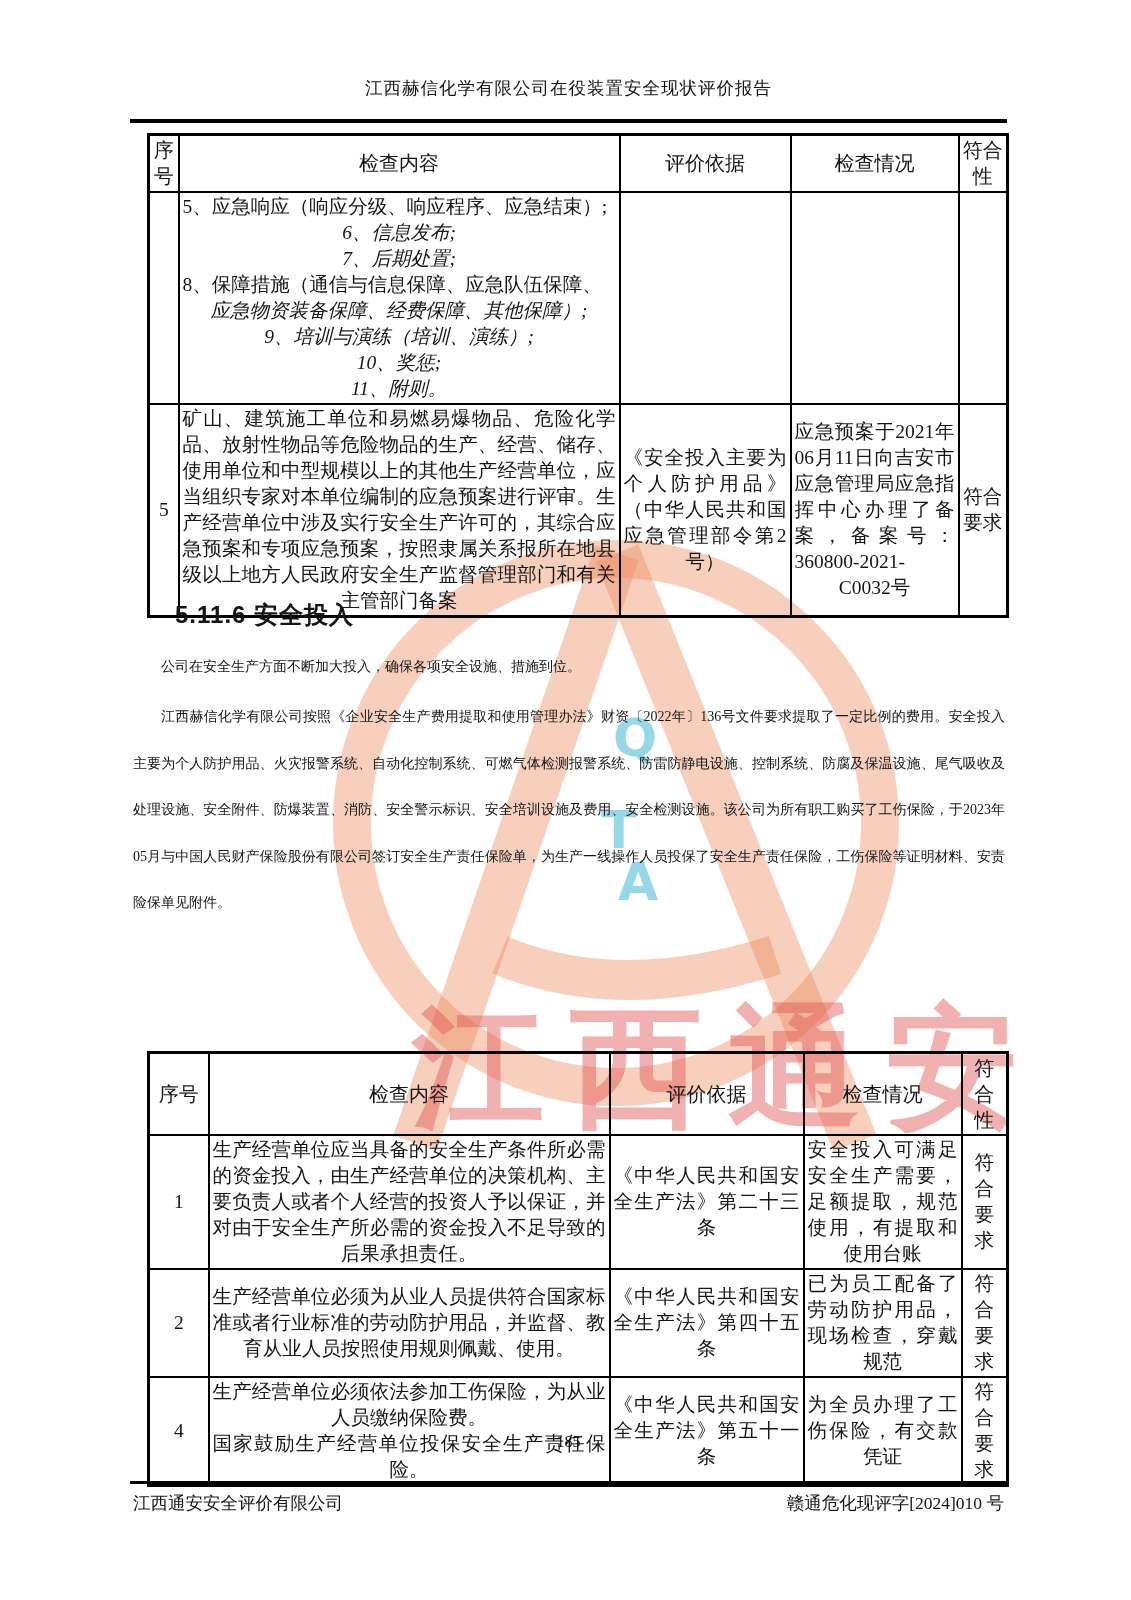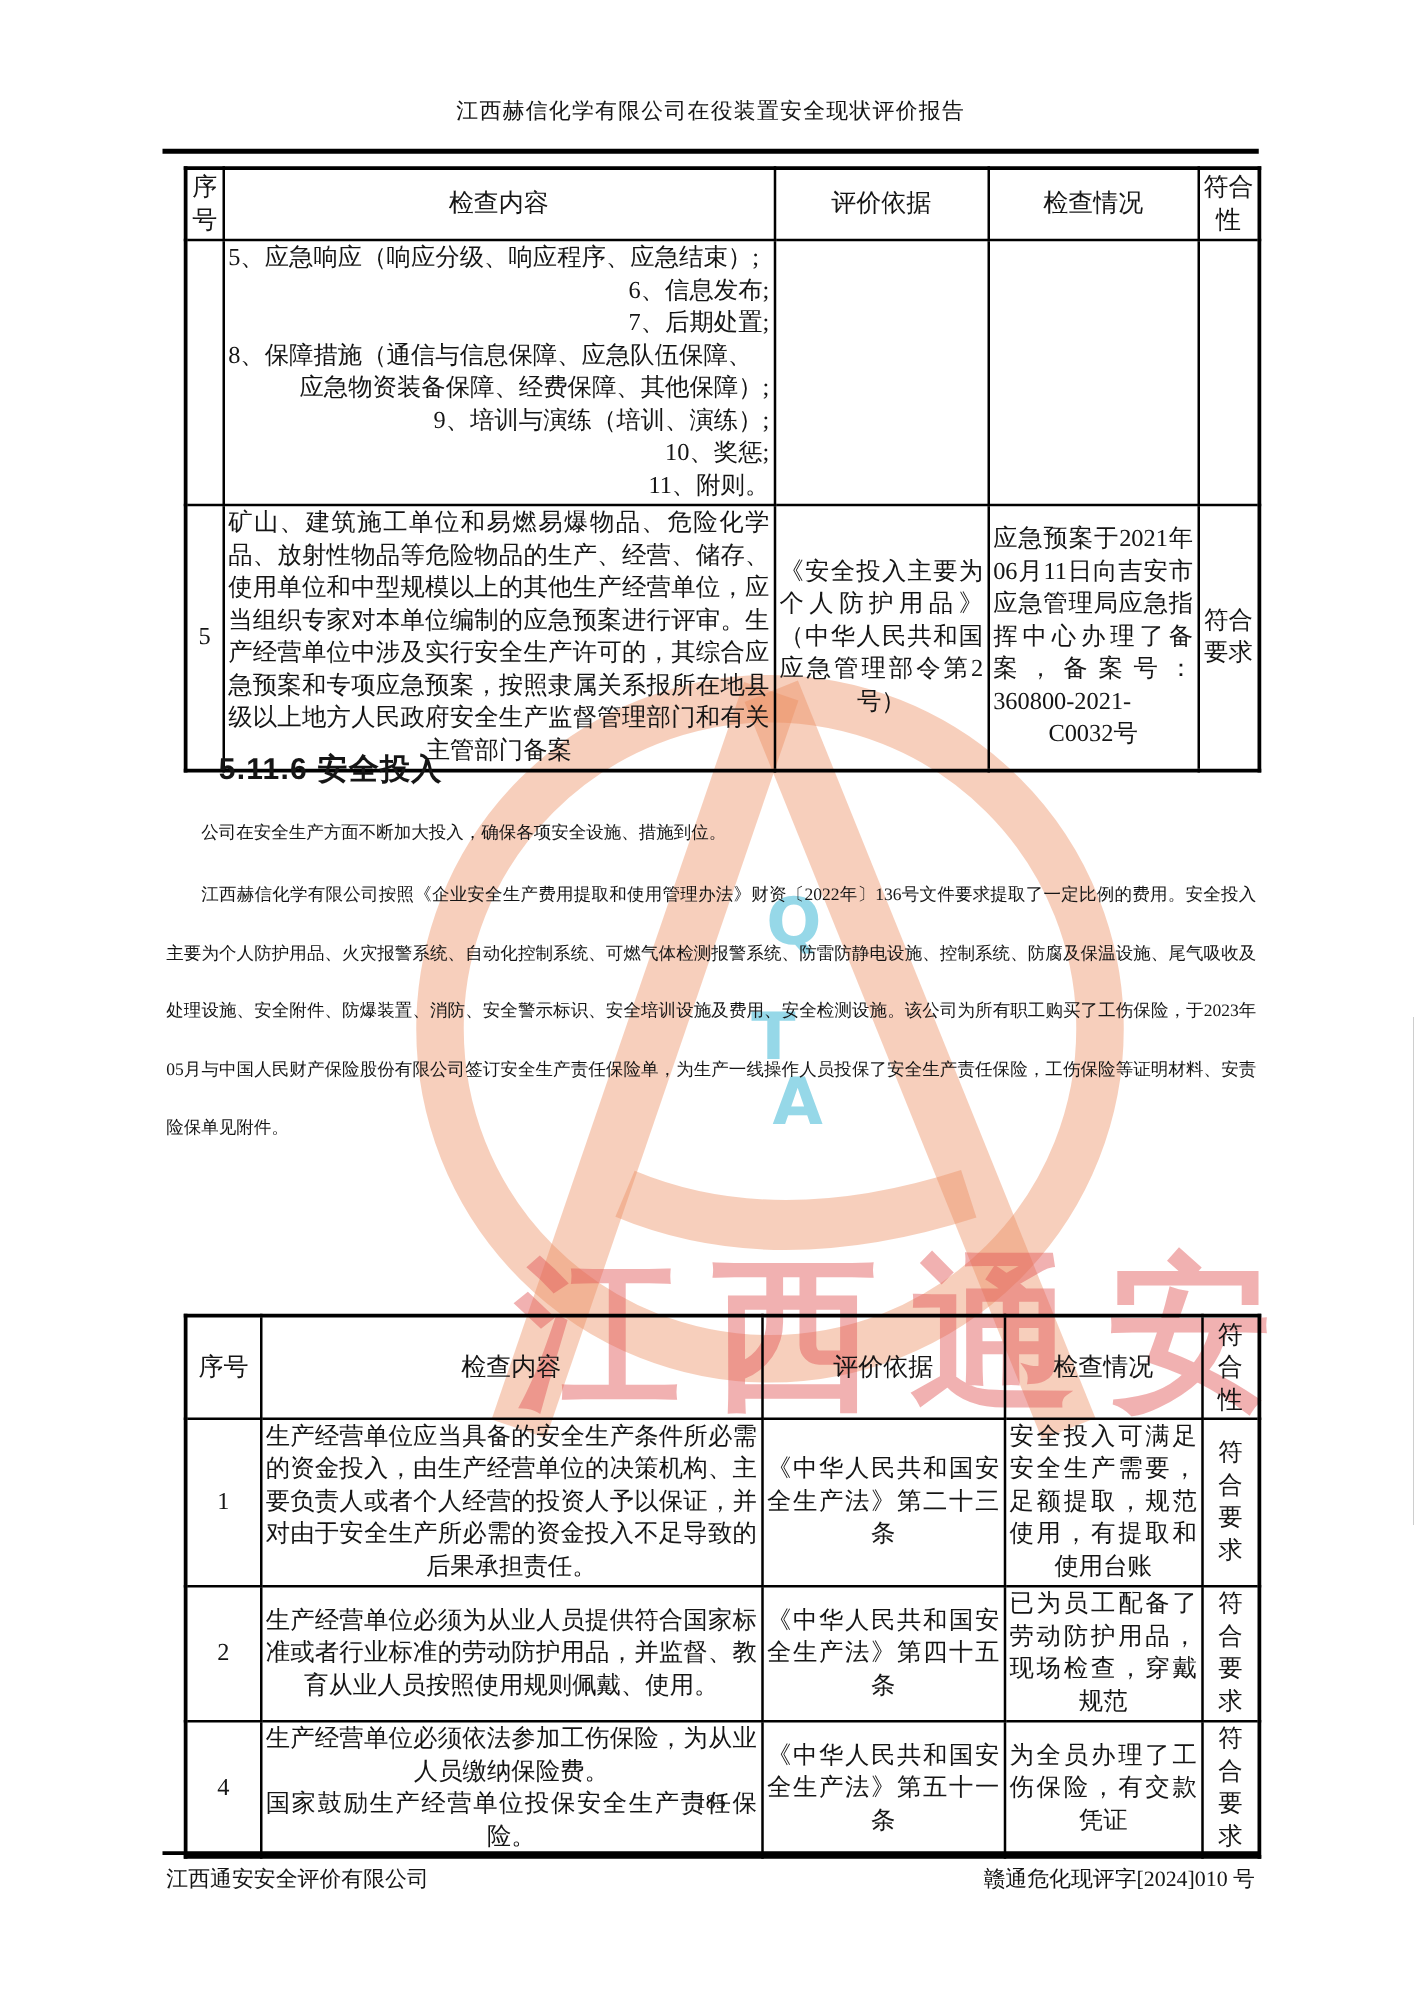--- a/index.html
+++ b/index.html
@@ -53,21 +53,21 @@
   .c-just{text-align:justify;text-align-last:center;}
   .t1 .r-head{height:57px;}
   .t1 .r-cont{height:206px;}
   .t1 .r-five{height:197px;}
   .t2 .r-head{height:65px;}
   .t2 .r-1{height:127px;}
   .t2 .r-2{height:78px;}
   .t2 .r-4{height:104px;}
   .ln{white-space:nowrap;}
   .ln-left{text-align:left;}
-  .ln-center{text-align:right;}
+  .ln-center{text-align:center;font-style:italic;}
 
   .sec-heading{
     position:absolute;top:599px;left:17px;
     font-family:"Liberation Sans","DejaVu Sans",sans-serif;
     font-weight:bold;font-size:24px;letter-spacing:1px;margin-left:28px;
   }
   .para{
     position:absolute;left:3px;width:872px;
     font-size:14px;text-align:justify;
   }

